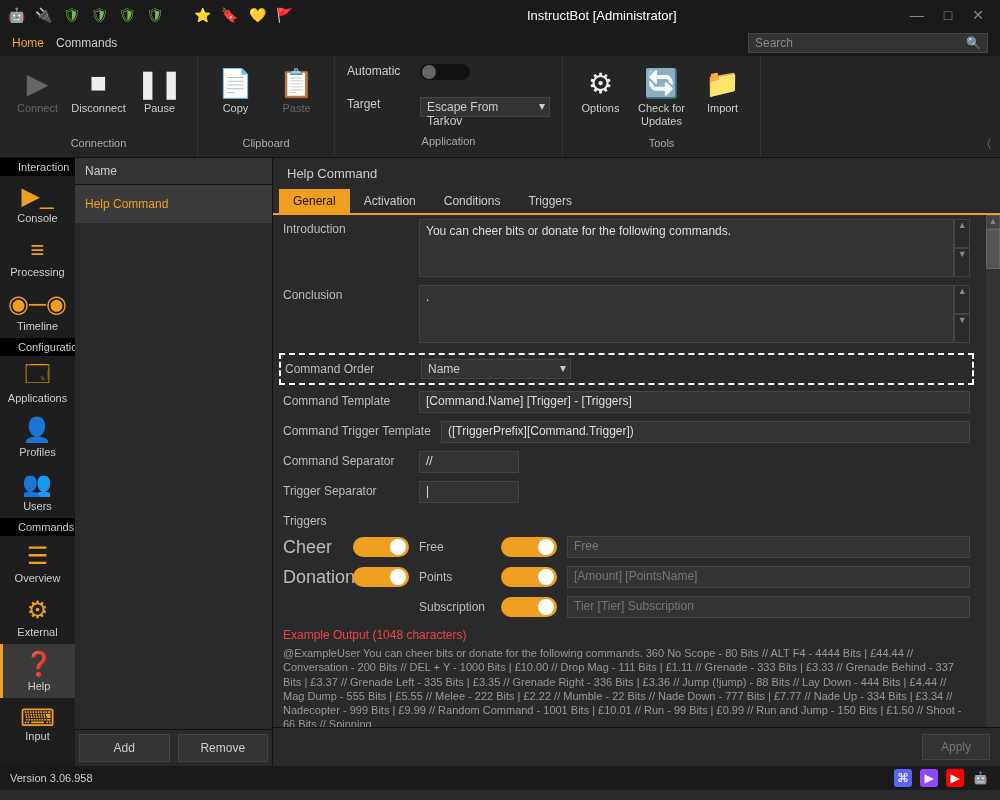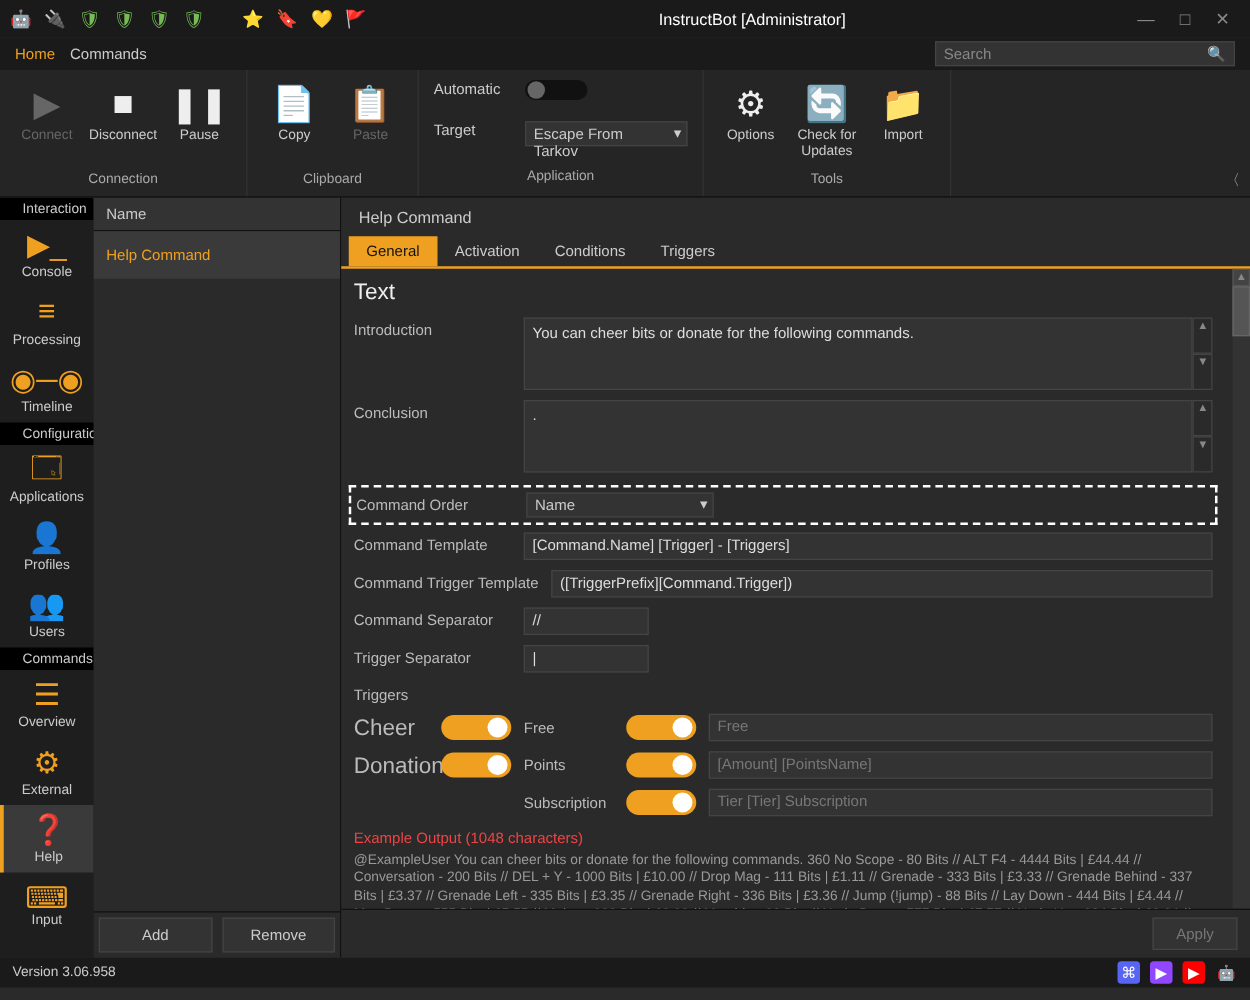--- a/index.html
+++ b/index.html
@@ -236,21 +236,20 @@
     <div class="content-header">Help Command</div>
     <div class="content-tabs">
       <div class="ctab active">General</div>
       <div class="ctab">Activation</div>
       <div class="ctab">Conditions</div>
       <div class="ctab">Triggers</div>
     </div>
     <div style="display:flex; flex:1; overflow:hidden;">
       <div class="content-body" style="flex:1; overflow-y:hidden;">
         <div class="content-body-inner">
-          <div class="section-title">Text</div>
 
           <div class="form-row">
             <div class="form-label">Introduction</div>
             <div class="form-field textarea-wrap">
               <div class="textarea">You can cheer bits or donate for the following commands.</div>
               <div class="updown">
                   <span>▲</span>
                   <span>▼</span>
                 </div>
             </div>

